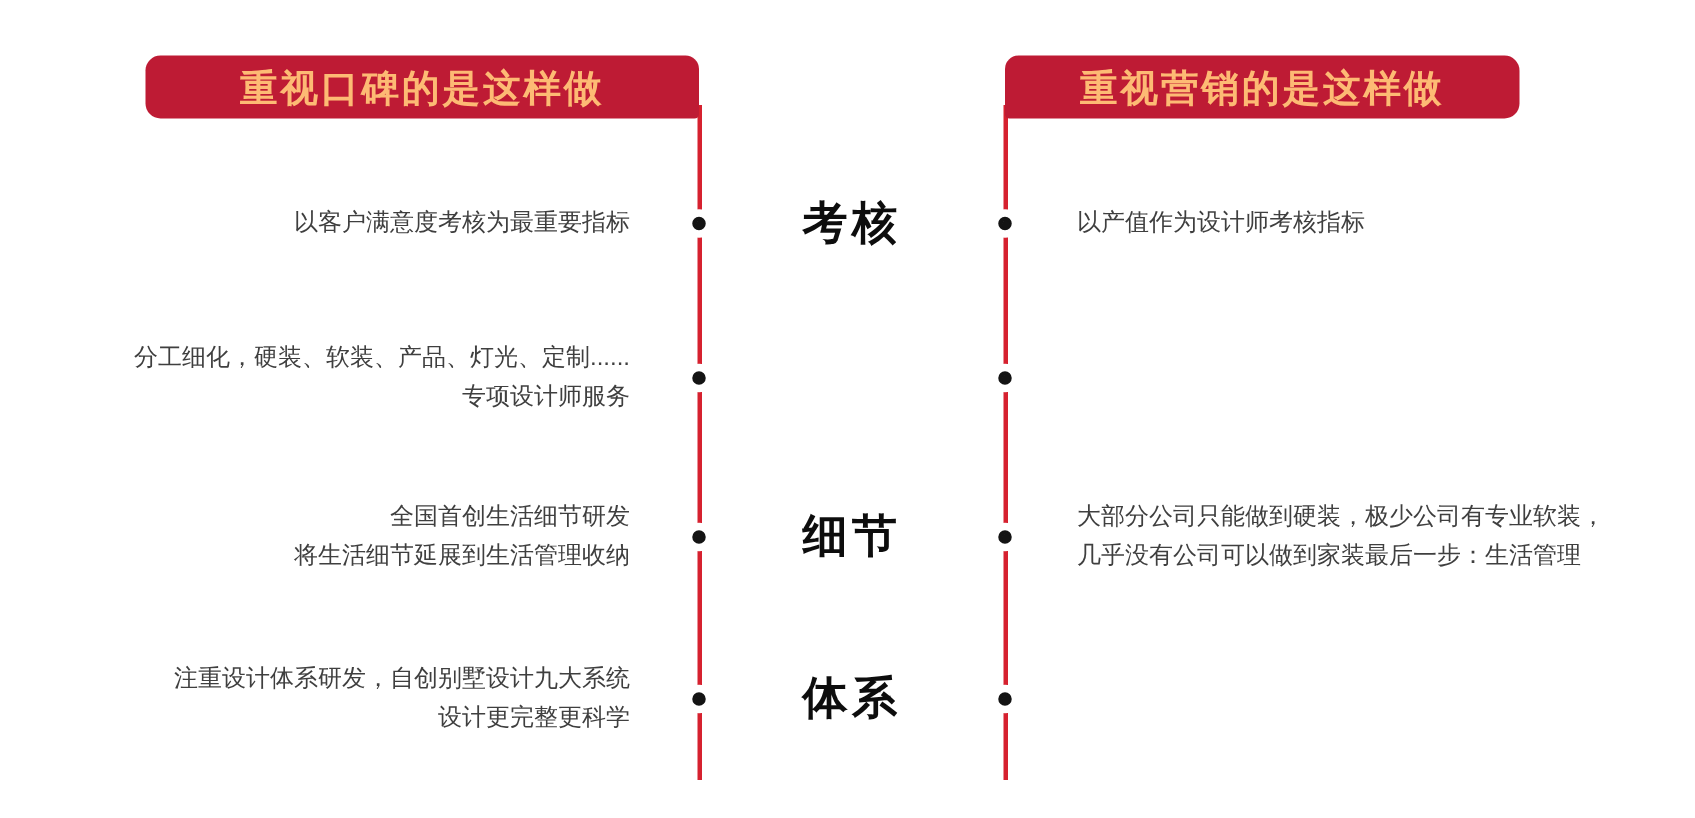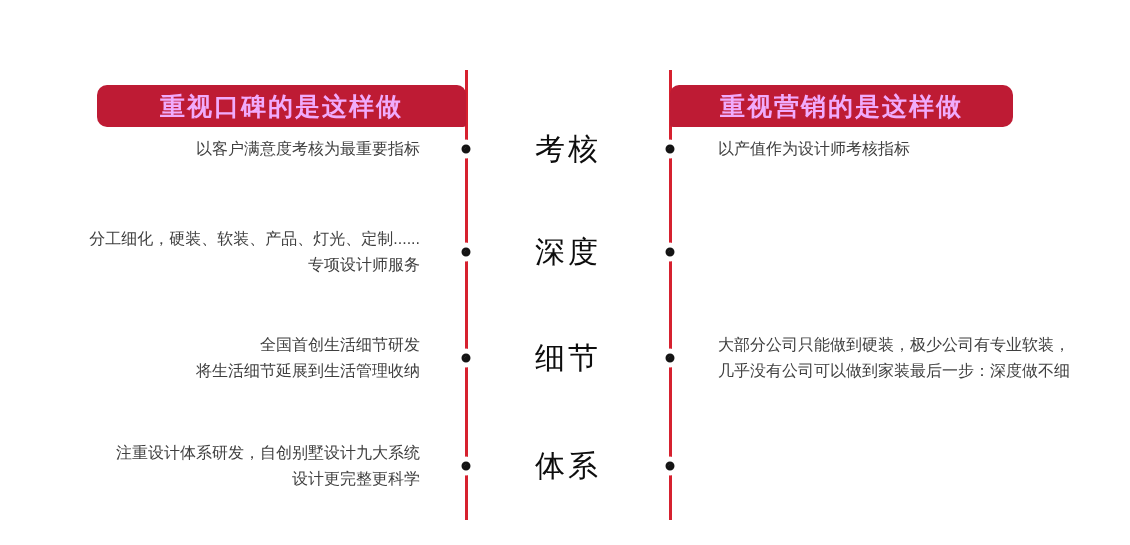--- a/index.html
+++ b/index.html
@@ -25,29 +25,28 @@
   }
   .vline.left  { left: 465px; }
   .vline.right { left: 669px; }
 
   
   .banner {
     position: absolute;
     top: 37px;
     height: 42px;
     background: #BE1B34;
-    color: #f0abfc;
+    color: #fdba74;
     font-size: 25px;
     font-weight: bold;
     letter-spacing: 2px;
     display: flex;
     align-items: center;
     justify-content: center;
     z-index: 2;
-    margin-top: 48px;
   }
   .banner.left  { left: 97px;  width: 369px; border-radius: 10px 9px 3px 10px; }
   .banner.right { left: 670px; width: 343px; border-radius: 9px 10px 10px 3px; }
 
   
   .txt {
     position: absolute;
     font-size: 16px;
     line-height: 26px;
     color: #3F3F3F;
@@ -58,21 +57,21 @@
   .txt.rtext { left: 718px;  width: 400px; text-align: left;  transform: translateY(-50%); }
 
   
   .cat {
     position: absolute;
     left: 466px;
     width: 204px;
     text-align: center;
     transform: translateY(-50%);
     font-size: 30px;
-    font-weight: normal;
+    font-weight: bold;
     letter-spacing: 3px;
     color: #0d0d0d;
     z-index: 2;
   }
 
   
   .marker {
     position: absolute;
     width: 9px;
     height: 9px;
@@ -112,30 +111,29 @@
 
   <div class="txt ltext" style="top:149px">以客户满意度考核为最重要指标</div>
   <div class="marker" style="left:466px; top:149px"></div>
   <div class="cat" style="top:149px">考核</div>
   <div class="marker" style="left:670px; top:149px"></div>
   <div class="txt rtext" style="top:149px">以产值作为设计师考核指标</div>
 
   <div class="txt ltext" style="top:252px">分工细化，硬装、软装、产品、灯光、定制......
 专项设计师服务</div>
   <div class="marker" style="left:466px; top:252px"></div>
-  <div class="cat" style="top:252px">深度</div>
   <div class="marker" style="left:670px; top:252px"></div>
 
   <div class="txt ltext" style="top:358px">全国首创生活细节研发
 将生活细节延展到生活管理收纳</div>
   <div class="marker" style="left:466px; top:358px"></div>
   <div class="cat" style="top:358px">细节</div>
   <div class="marker" style="left:670px; top:358px"></div>
   <div class="txt rtext" style="top:358px">大部分公司只能做到硬装，极少公司有专业软装，
-几乎没有公司可以做到家装最后一步：深度做不细</div>
+几乎没有公司可以做到家装最后一步：生活管理</div>
 
   <div class="txt ltext" style="top:466px">注重设计体系研发，自创别墅设计九大系统
 设计更完整更科学</div>
   <div class="marker" style="left:466px; top:466px"></div>
   <div class="cat" style="top:466px">体系</div>
   <div class="marker" style="left:670px; top:466px"></div>
 
 </div>
 
 </body></html>

